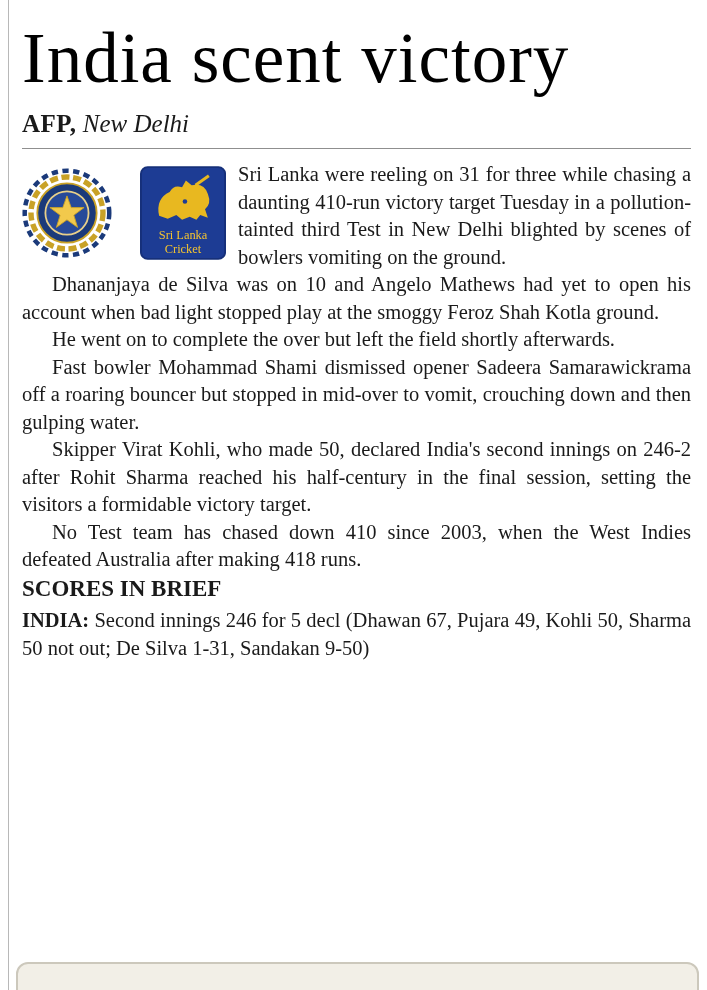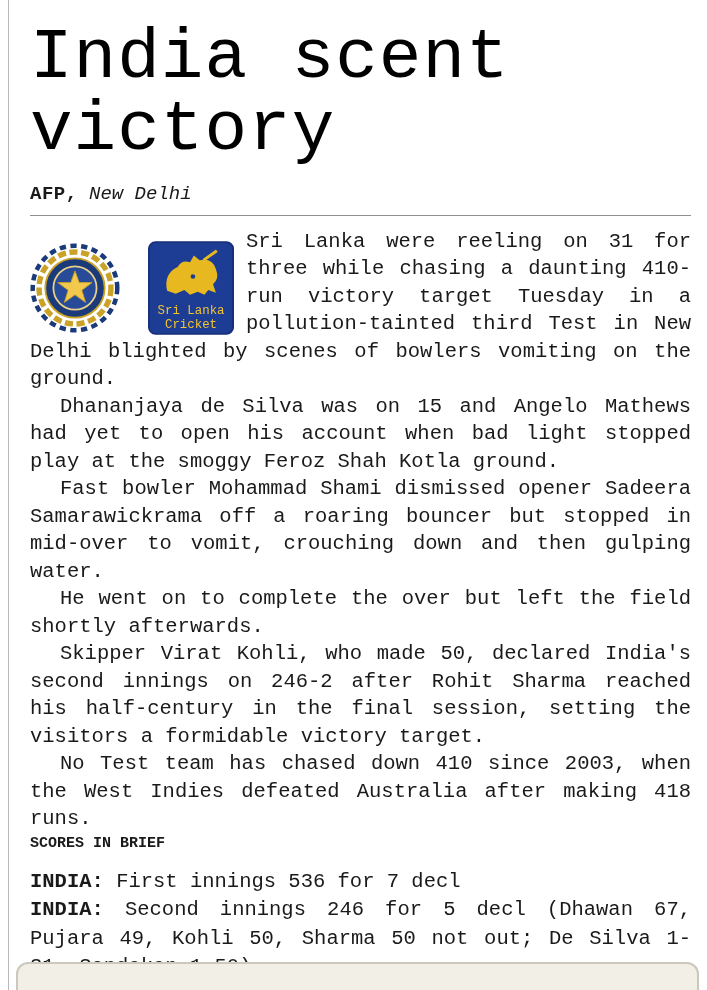--- a/index.html
+++ b/index.html
@@ -8,49 +8,49 @@
     background:#ffffff;
     font-family:"Liberation Serif", serif;
     color:#1a1a1a;
     position:relative;
     overflow:hidden;
   }
   .left-rule {
     position:absolute; left:8px; top:0; bottom:0;
     width:1px; background:#b8b8b8;
   }
-  .content { padding:16px 16px 0 30px;font-family:Liberation Mono, monospace; }
+  .content { padding:16px 16px 0 22px; }
 
   .title {
     font-size:71px; font-weight:400; line-height:1.02;
     letter-spacing:1px; color:#000; margin:6px 0 16px 0;
   }
-  .byline { font-size:19px; margin:0 0 10px 0; }
+  .byline { font-size:25px; margin:0 0 10px 0; }
   .agency { font-weight:700; letter-spacing:0.5px; }
   .location { font-style:italic; }
   .rule {
     border:0; border-top:1px solid #8f8f8f;
     margin:0 0 12px 0;
   }
 
   .body-text p {
     margin:0; text-align:justify;
     font-size:20.5px; line-height:27.5px;
   }
   .body-text p.indent { text-indent:30px; }
 
   .logos {
     float:left; width:204px; height:104px;
     margin:4px 12px 2px 0;
-    display:flex; gap:28px; align-items:flex-end;
+    display:flex; gap:28px; align-items:flex-start;
   }
   .logos svg { display:block; }
 
   .scores-heading {
-    font-size:15px; font-weight:700; margin:2px 0 16px 0;
+    font-size:23px; font-weight:700; margin:2px 0 4px 0;
   }
   .score-line {
     margin:0; text-align:justify;
     font-size:20.5px; line-height:28.5px;
   }
   .team { font-weight:700; }
 
   .bottom-box {
     position:absolute; left:16px; right:8px; top:962px; height:70px;
     border:2px solid #ccc8bc; border-radius:12px;
@@ -89,35 +89,31 @@
             <rect x="1" y="1" width="88" height="96" rx="7" fill="#1d3c94" stroke="#16307a" stroke-width="2"></rect>
             <path d="M20,52 q-4-18 11-25 q4-8 13-5 l4-7 6,5 q13-3 17,9 q4,10-3,16 l3,9 -8-3 -4,5 -7-3 -8,3 -6-5 -9,4 z" fill="#e8b820"></path>
             <path d="M58,20 l14,-10" stroke="#e8b820" stroke-width="3" fill="none"></path>
             <circle cx="47" cy="37" r="2.4" fill="#1d3c94"></circle>
             <text x="45" y="76" text-anchor="middle" font-size="13" fill="#f4c430">Sri Lanka</text>
             <text x="45" y="91" text-anchor="middle" font-size="13" fill="#f4c430">Cricket</text>
           </svg>
         </span>
         <span>Sri Lanka were reeling on 31 for three while chasing a daunting 410-run victory target Tuesday in a pollution-tainted third Test in New Delhi blighted by scenes of bowlers vomiting on the ground.</span>
       </p>
-      <p class="indent">Dhananjaya de Silva was on 15 and Angelo Mathews had yet to open his account when bad light stopped play at the smoggy Feroz Shah Kotla ground.</p>
+      <p class="indent">Dhananjaya de Silva was on 10 and Angelo Mathews had yet to open his account when bad light stopped play at the smoggy Feroz Shah Kotla ground.</p>
+      <p class="indent">He went on to complete the over but left the field shortly afterwards.</p>
       <p class="indent">Fast bowler Mohammad Shami dismissed opener Sadeera Samarawickrama off a roaring bouncer but stopped in mid-over to vomit, crouching down and then gulping water.</p>
-      <p class="indent">He went on to complete the over but left the field shortly afterwards.</p>
       <p class="indent">Skipper Virat Kohli, who made 50, declared India's second innings on 246-2 after Rohit Sharma reached his half-century in the final session, setting the visitors a formidable victory target.</p>
       <p class="indent">No Test team has chased down 410 since 2003, when the West Indies defeated Australia after making 418 runs.</p>
     </div>
 
     <h2 class="scores-heading">SCORES IN BRIEF</h2>
 
     <div>
       <p class="score-line">
         <span class="team">INDIA:</span>
-        <span>First innings 536 for 7 decl</span>
-      </p>
-      <p class="score-line">
-        <span class="team">INDIA:</span>
-        <span>Second innings 246 for 5 decl (Dhawan 67, Pujara 49, Kohli 50, Sharma 50 not out; De Silva 1-31, Sandakan 1-50)</span>
+        <span>Second innings 246 for 5 decl (Dhawan 67, Pujara 49, Kohli 50, Sharma 50 not out; De Silva 1-31, Sandakan 9-50)</span>
       </p>
     </div>
   </div>
 
   <div class="bottom-box"></div>
 </div>
 
 </body></html>

